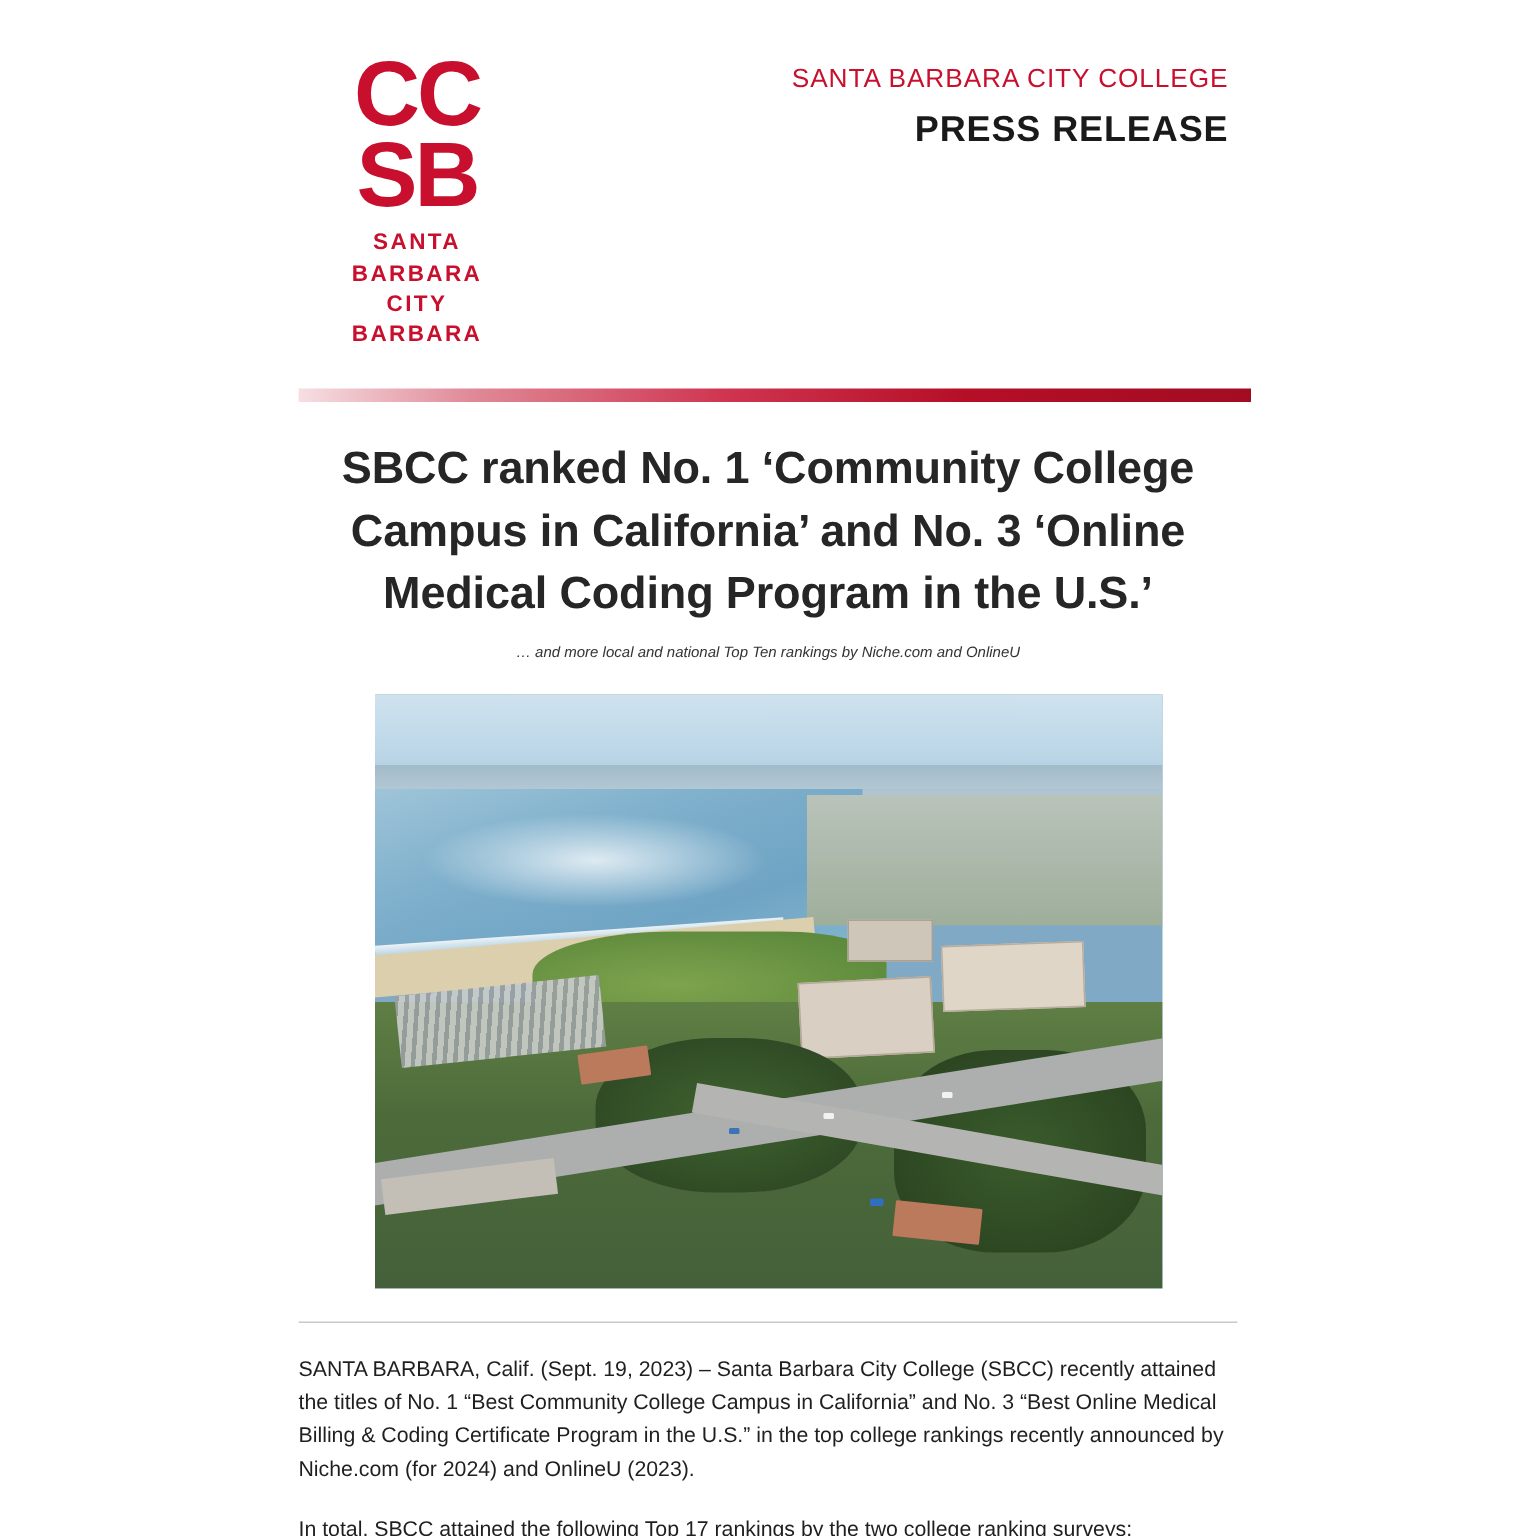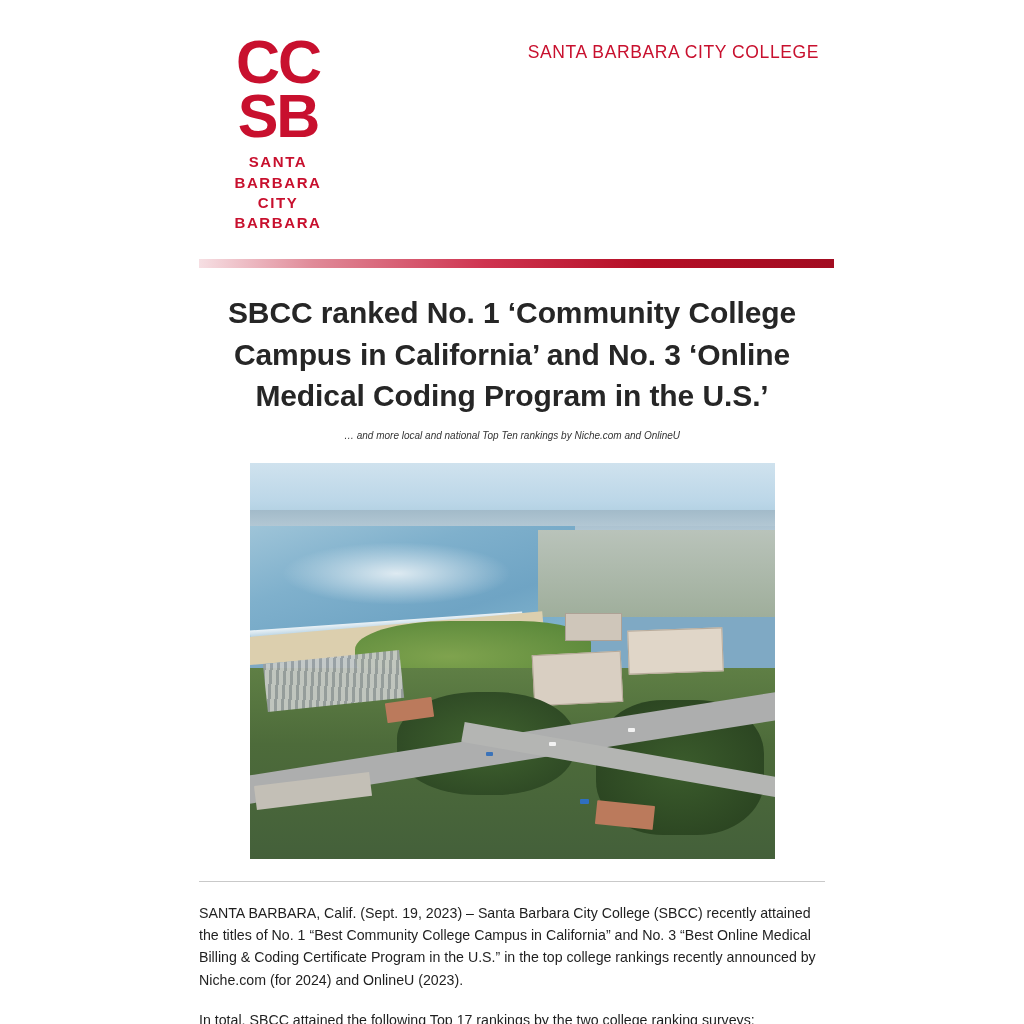--- a/index.html
+++ b/index.html
@@ -226,20 +226,21 @@
     <div class="logo-block">
       <div class="logo-mark">CC</div>
       <div class="logo-mark">SB</div>
       <div class="logo-sub">
         <div>SANTA BARBARA</div>
         <div>CITY BARBARA</div>
       </div>
     </div>
     <div class="header-right">
       <div class="org-name">SANTA BARBARA CITY COLLEGE</div>
+      <div class="doc-type">PRESS RELEASE</div>
     </div>
   </div>
 
   <div class="rule-wrap">
     <div class="gradient-rule"></div>
   </div>
 
   <div class="title-wrap">
     <div class="headline">SBCC ranked No. 1 ‘Community College Campus in California’ and No. 3 ‘Online Medical Coding Program in the U.S.’</div>
     <div class="subhead">… and more local and national Top Ten rankings by Niche.com and OnlineU</div>

